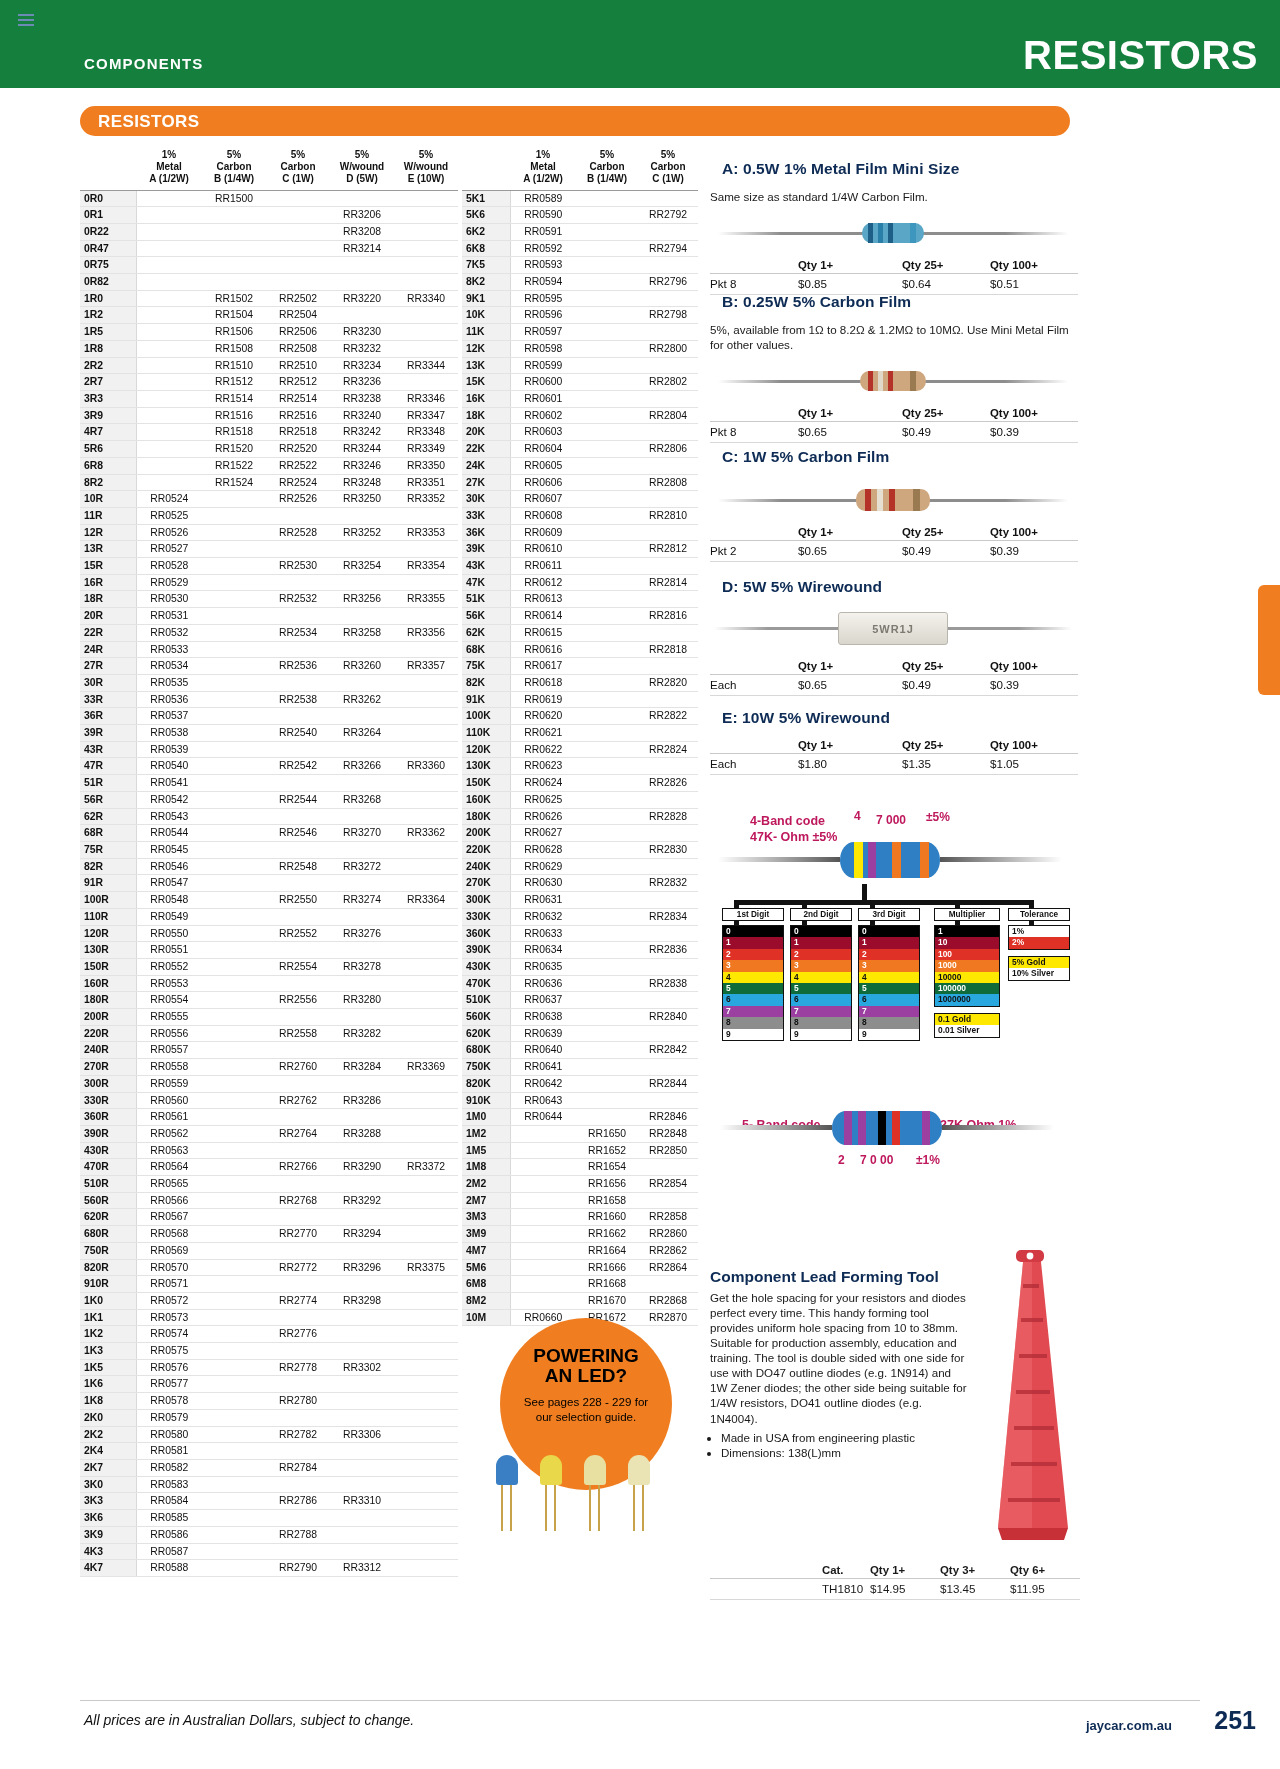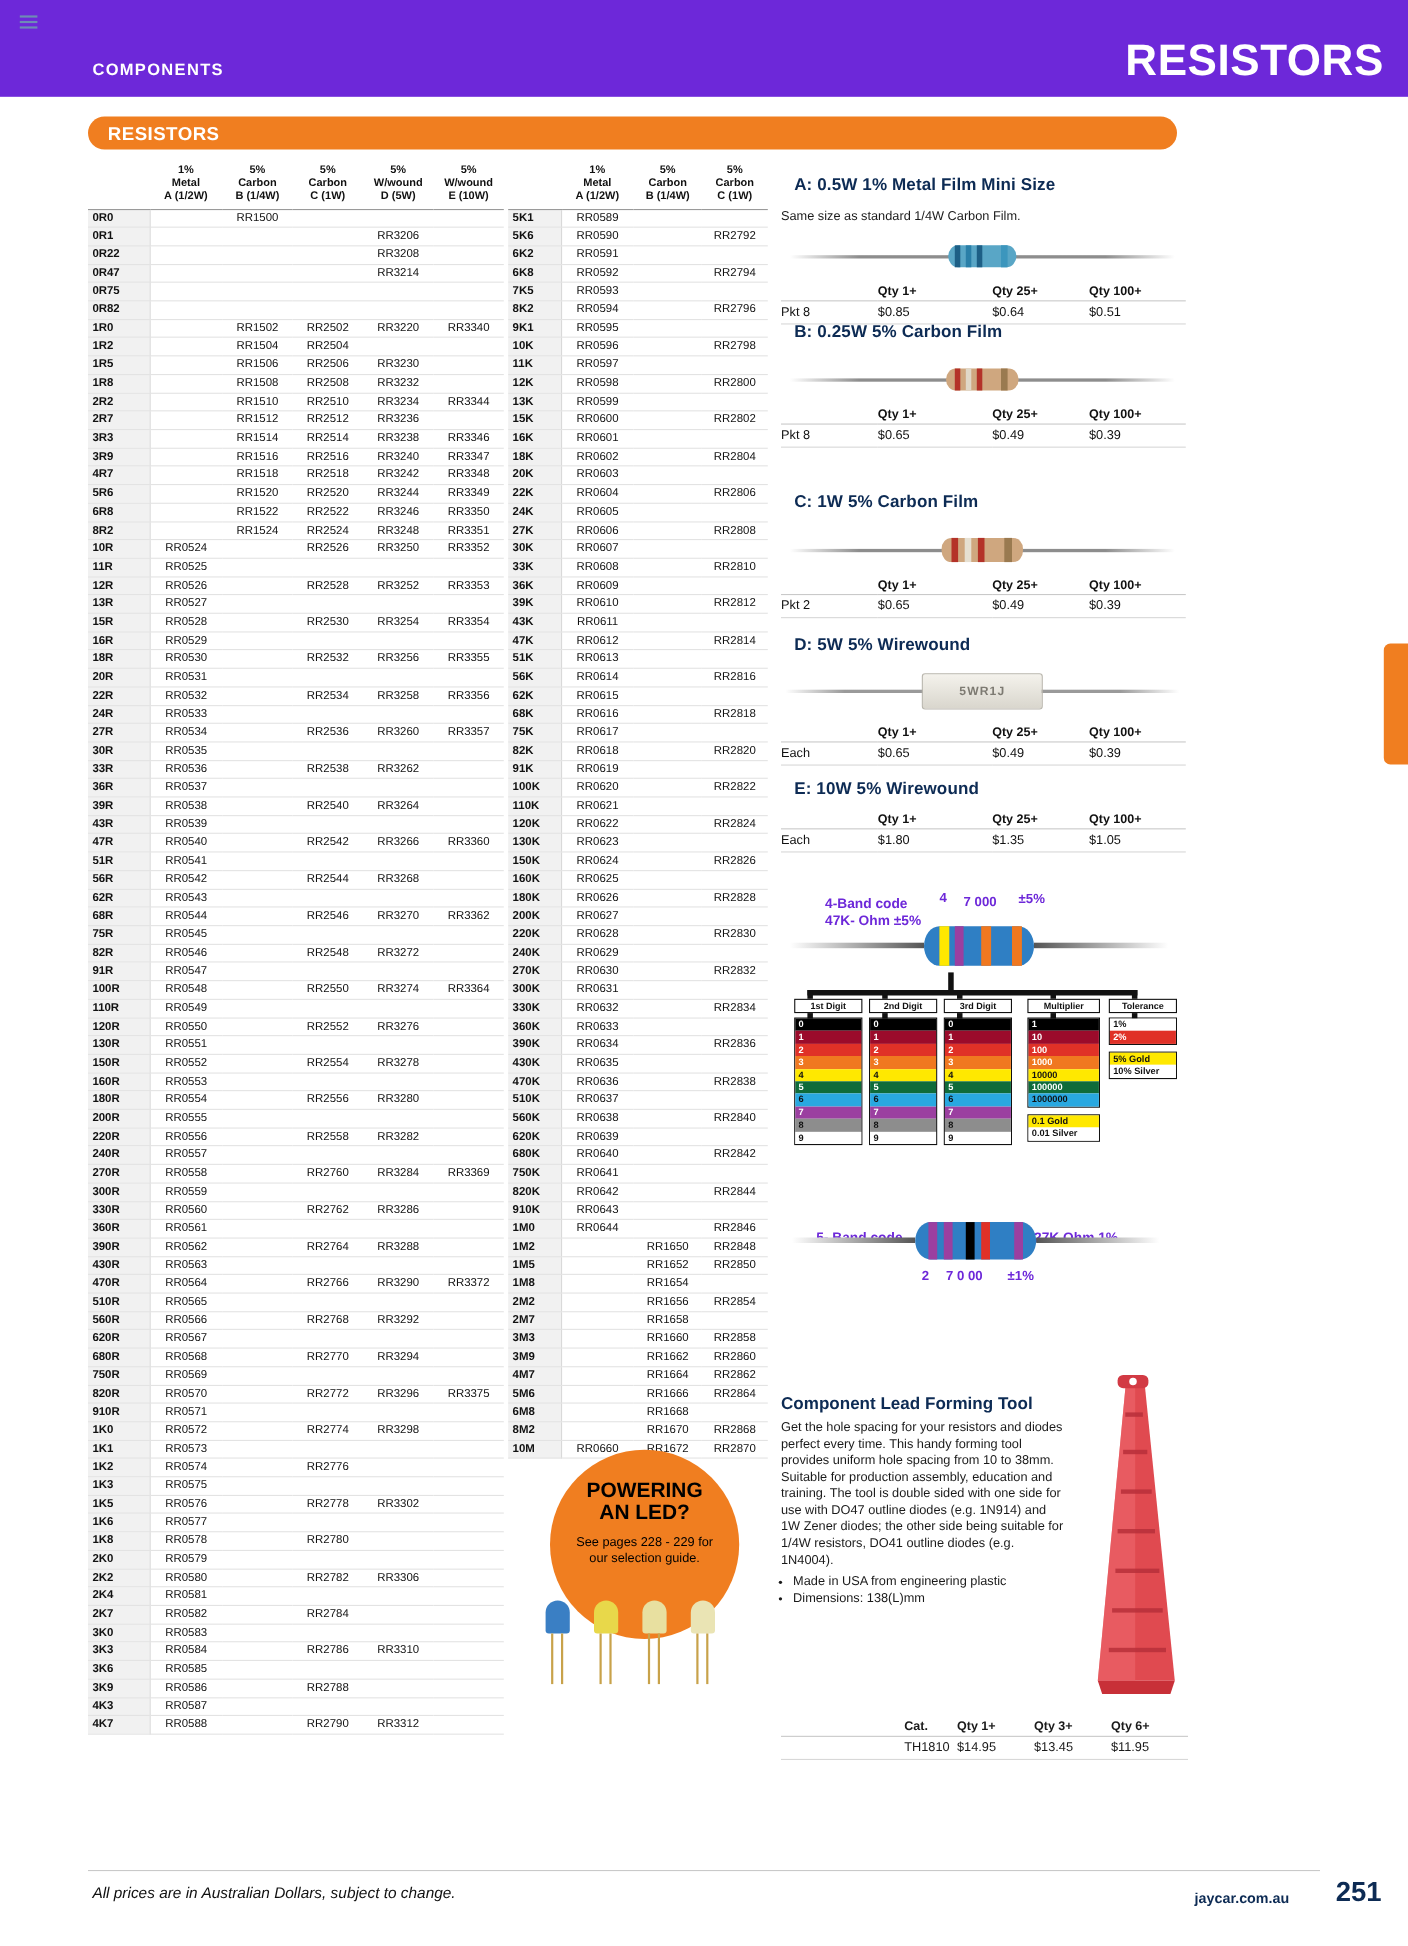--- a/index.html
+++ b/index.html
@@ -9,21 +9,21 @@
     font-family:"Liberation Sans", sans-serif;
     background:#ffffff;
     color:#1a1a1a;
     position:relative;
     overflow:hidden;
   }
 
   
   .header{
     position:absolute; left:0; top:0; width:1280px; height:88px;
-    background:#6d28d9;
+    background:#15803d;
   }
   .header .hamb{
     position:absolute; left:18px; top:14px; width:16px; height:12px;
   }
   .header .hamb i{ display:block; height:2px; background:#6e8bb5; margin-bottom:3px;}
   .header .components{
     position:absolute; left:84px; top:55px;
     font-size:15px; font-weight:bold; letter-spacing:1.2px; color:#ffffff;
   }
   .header .bigtitle{
@@ -113,21 +113,21 @@
   .ptable{ width:368px; border-collapse:collapse; margin-top:4px; font-size:11.6px;}
   .ptable th{
     font-size:11.4px; font-weight:bold; text-align:left; padding:0 0 2px 0;
     border-bottom:1px solid #c9c9c9; color:#111;
   }
   .ptable td{ padding:3px 0 4px 0; border-bottom:1px solid #d8d8d8; color:#111;}
   .ptable .c2{ width:104px;} .ptable .c3{ width:88px;} .ptable .c4{ width:88px;}
 
   
   .ccwrap{ position:absolute; left:712px; top:808px; width:368px; height:370px;}
-  .cc-label{ position:absolute; font-size:12.5px; font-weight:bold; color:#6d28d9; line-height:1.2;}
+  .cc-label{ position:absolute; font-size:12.5px; font-weight:bold; color:#be185d; line-height:1.2;}
   .r4{ position:absolute; left:128px; top:28px; width:100px; height:48px;}
   .r4 .rbody{
     position:absolute; left:0; top:6px; width:100px; height:36px;
     background:#2f7fc4; border-radius:14px/18px;
   }
   .r4 .rlead{ position:absolute; left:-122px; top:21px; width:122px; height:5px;
     background:linear-gradient(to right,#ffffff,#555); }
   .r4 .rlead2{ position:absolute; left:100px; top:21px; width:122px; height:5px;
     background:linear-gradient(to left,#ffffff,#555); }
   .bar{ position:absolute; top:6px; height:36px;}
@@ -1378,20 +1378,21 @@
           <td class="c2">$0.85</td>
           <td class="c3">$0.64</td>
           <td class="c4">$0.51</td>
         </tr>
       </tbody>
   </table>
 </div>
 
 <div class="prod" id="prodB" style="top:281px;">
   <h3>B: 0.25W 5% Carbon Film</h3>
+  <p>5%, available from 1Ω to 8.2Ω &amp; 1.2MΩ to 10MΩ. Use Mini Metal Film for other values.</p>
   <div class="imgzone">
     <div class="lead"></div>
     <div class="body-cf">
       <div class="band" style="left:8px;width:5px;background:#b43228;"></div>
       <div class="band" style="left:18px;width:5px;background:#e0d8c8;"></div>
       <div class="band" style="left:28px;width:5px;background:#b43228;"></div>
       <div class="band" style="left:50px;width:6px;background:#9a7a50;"></div>
     </div>
   </div>
   <table class="ptable">

